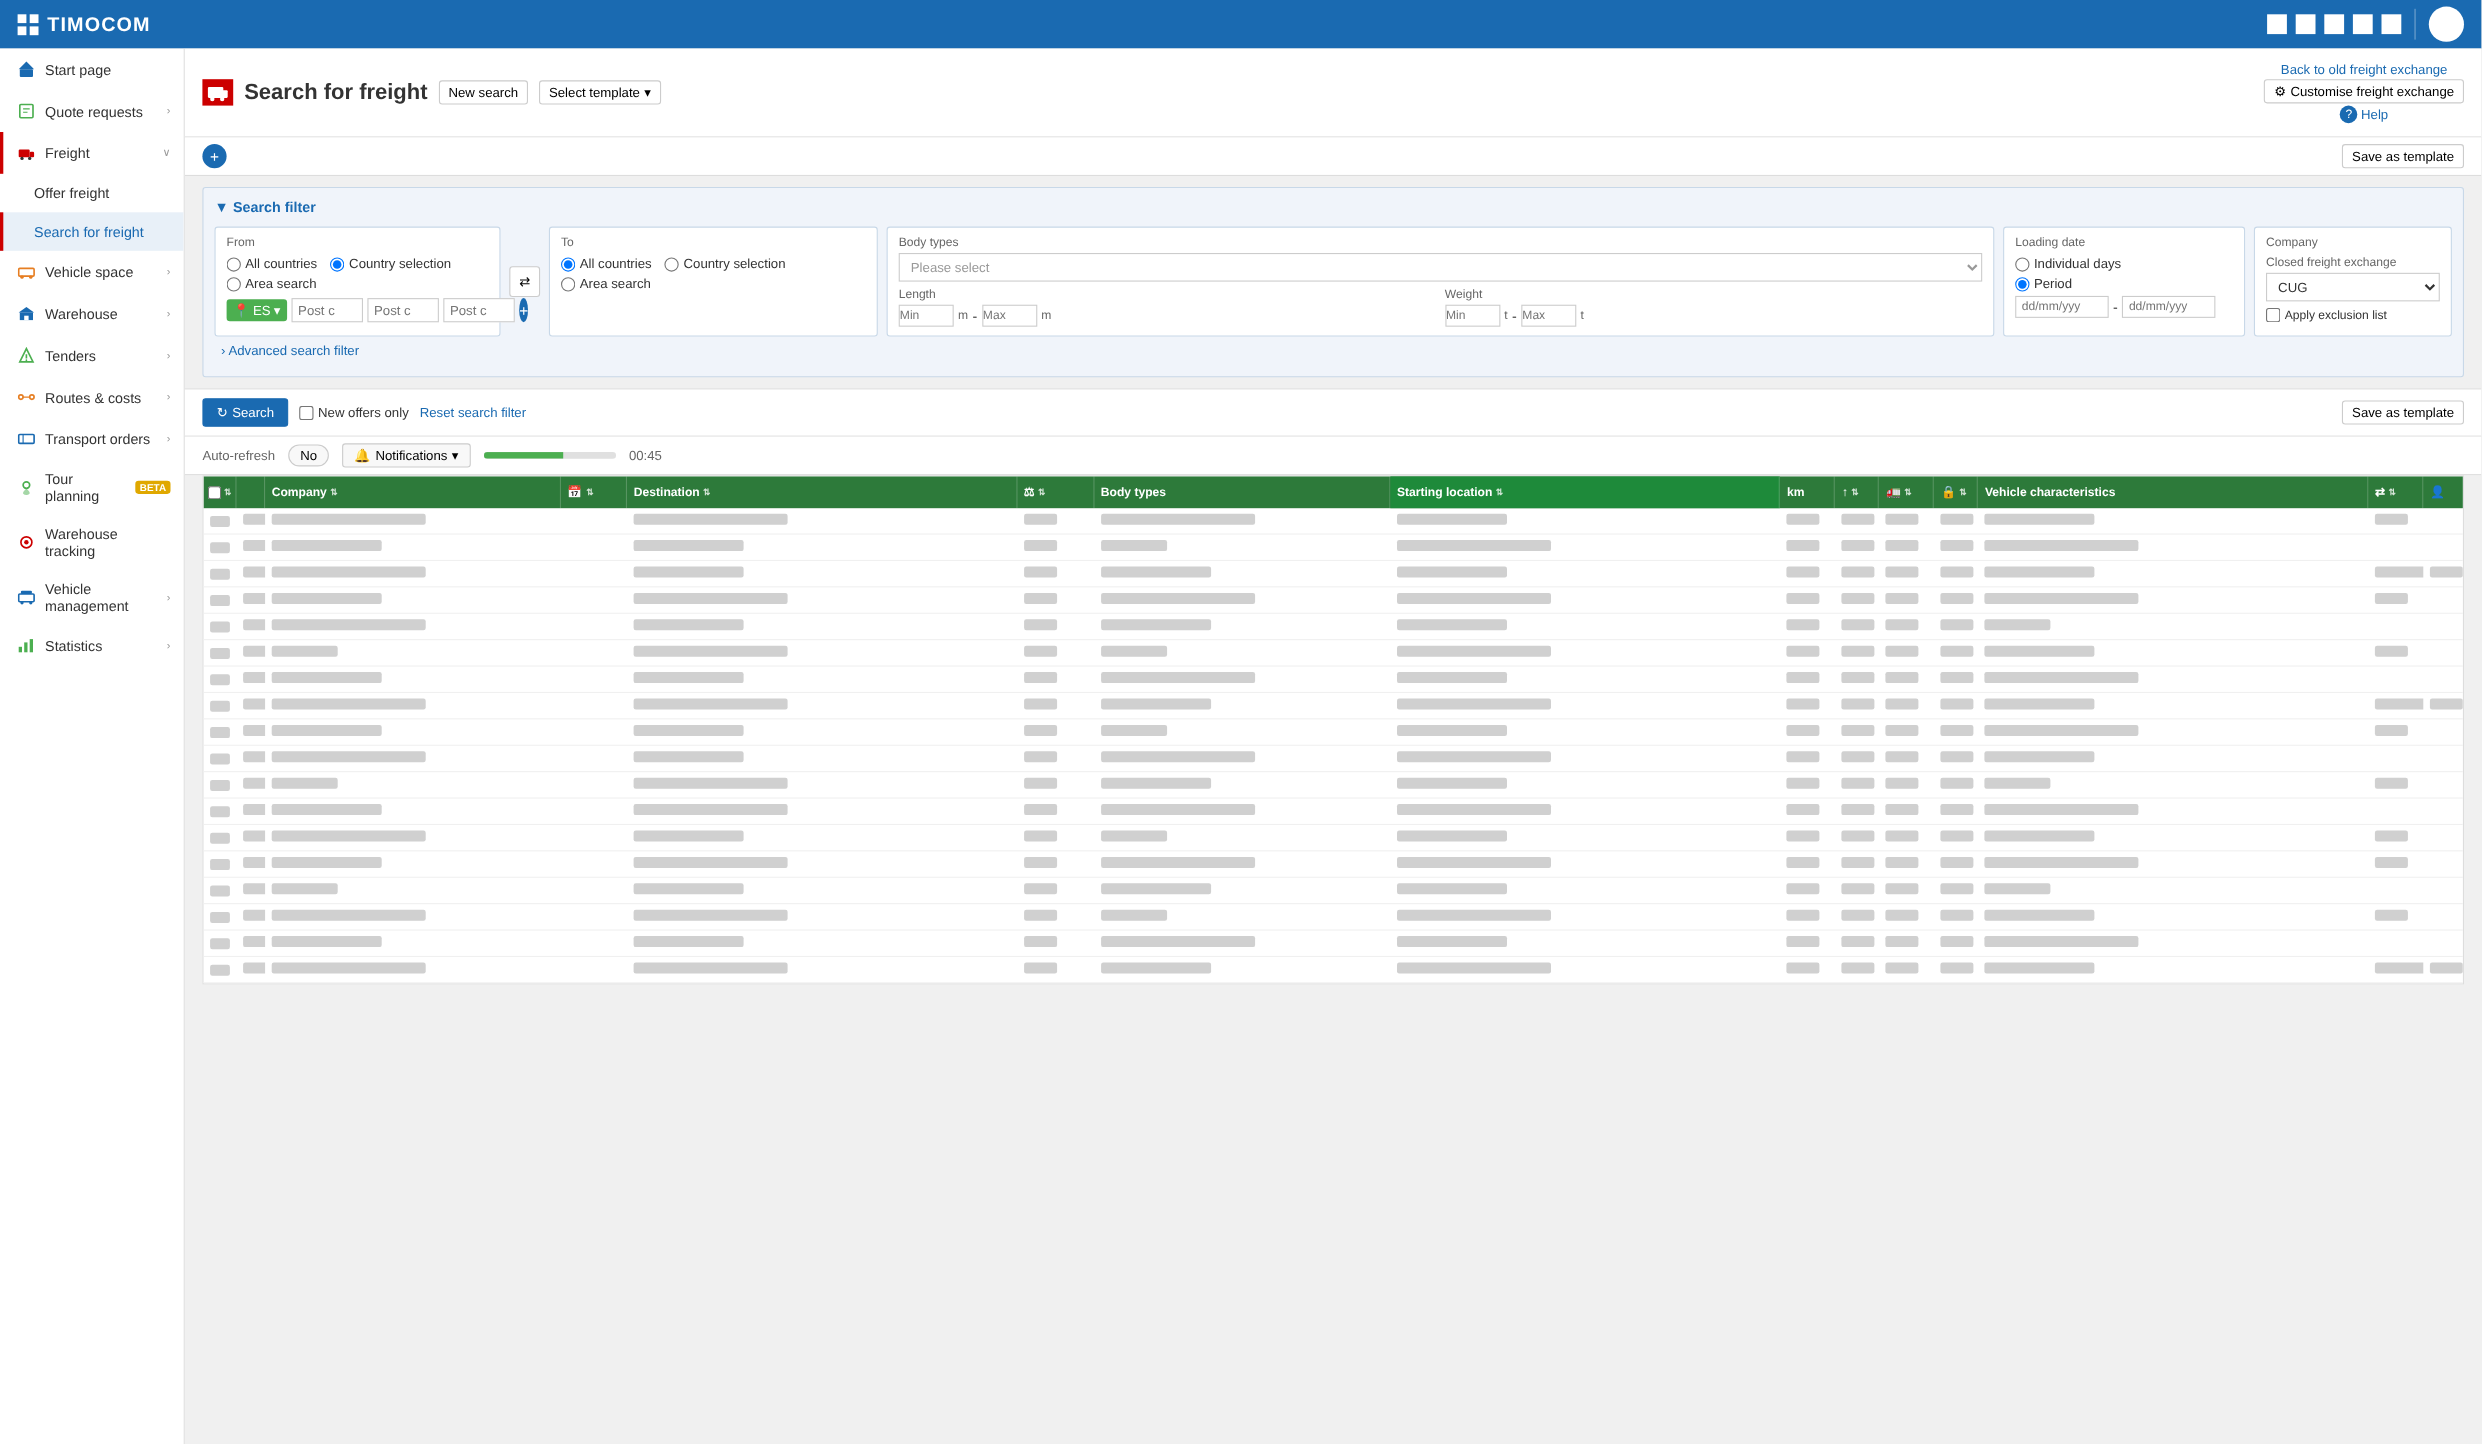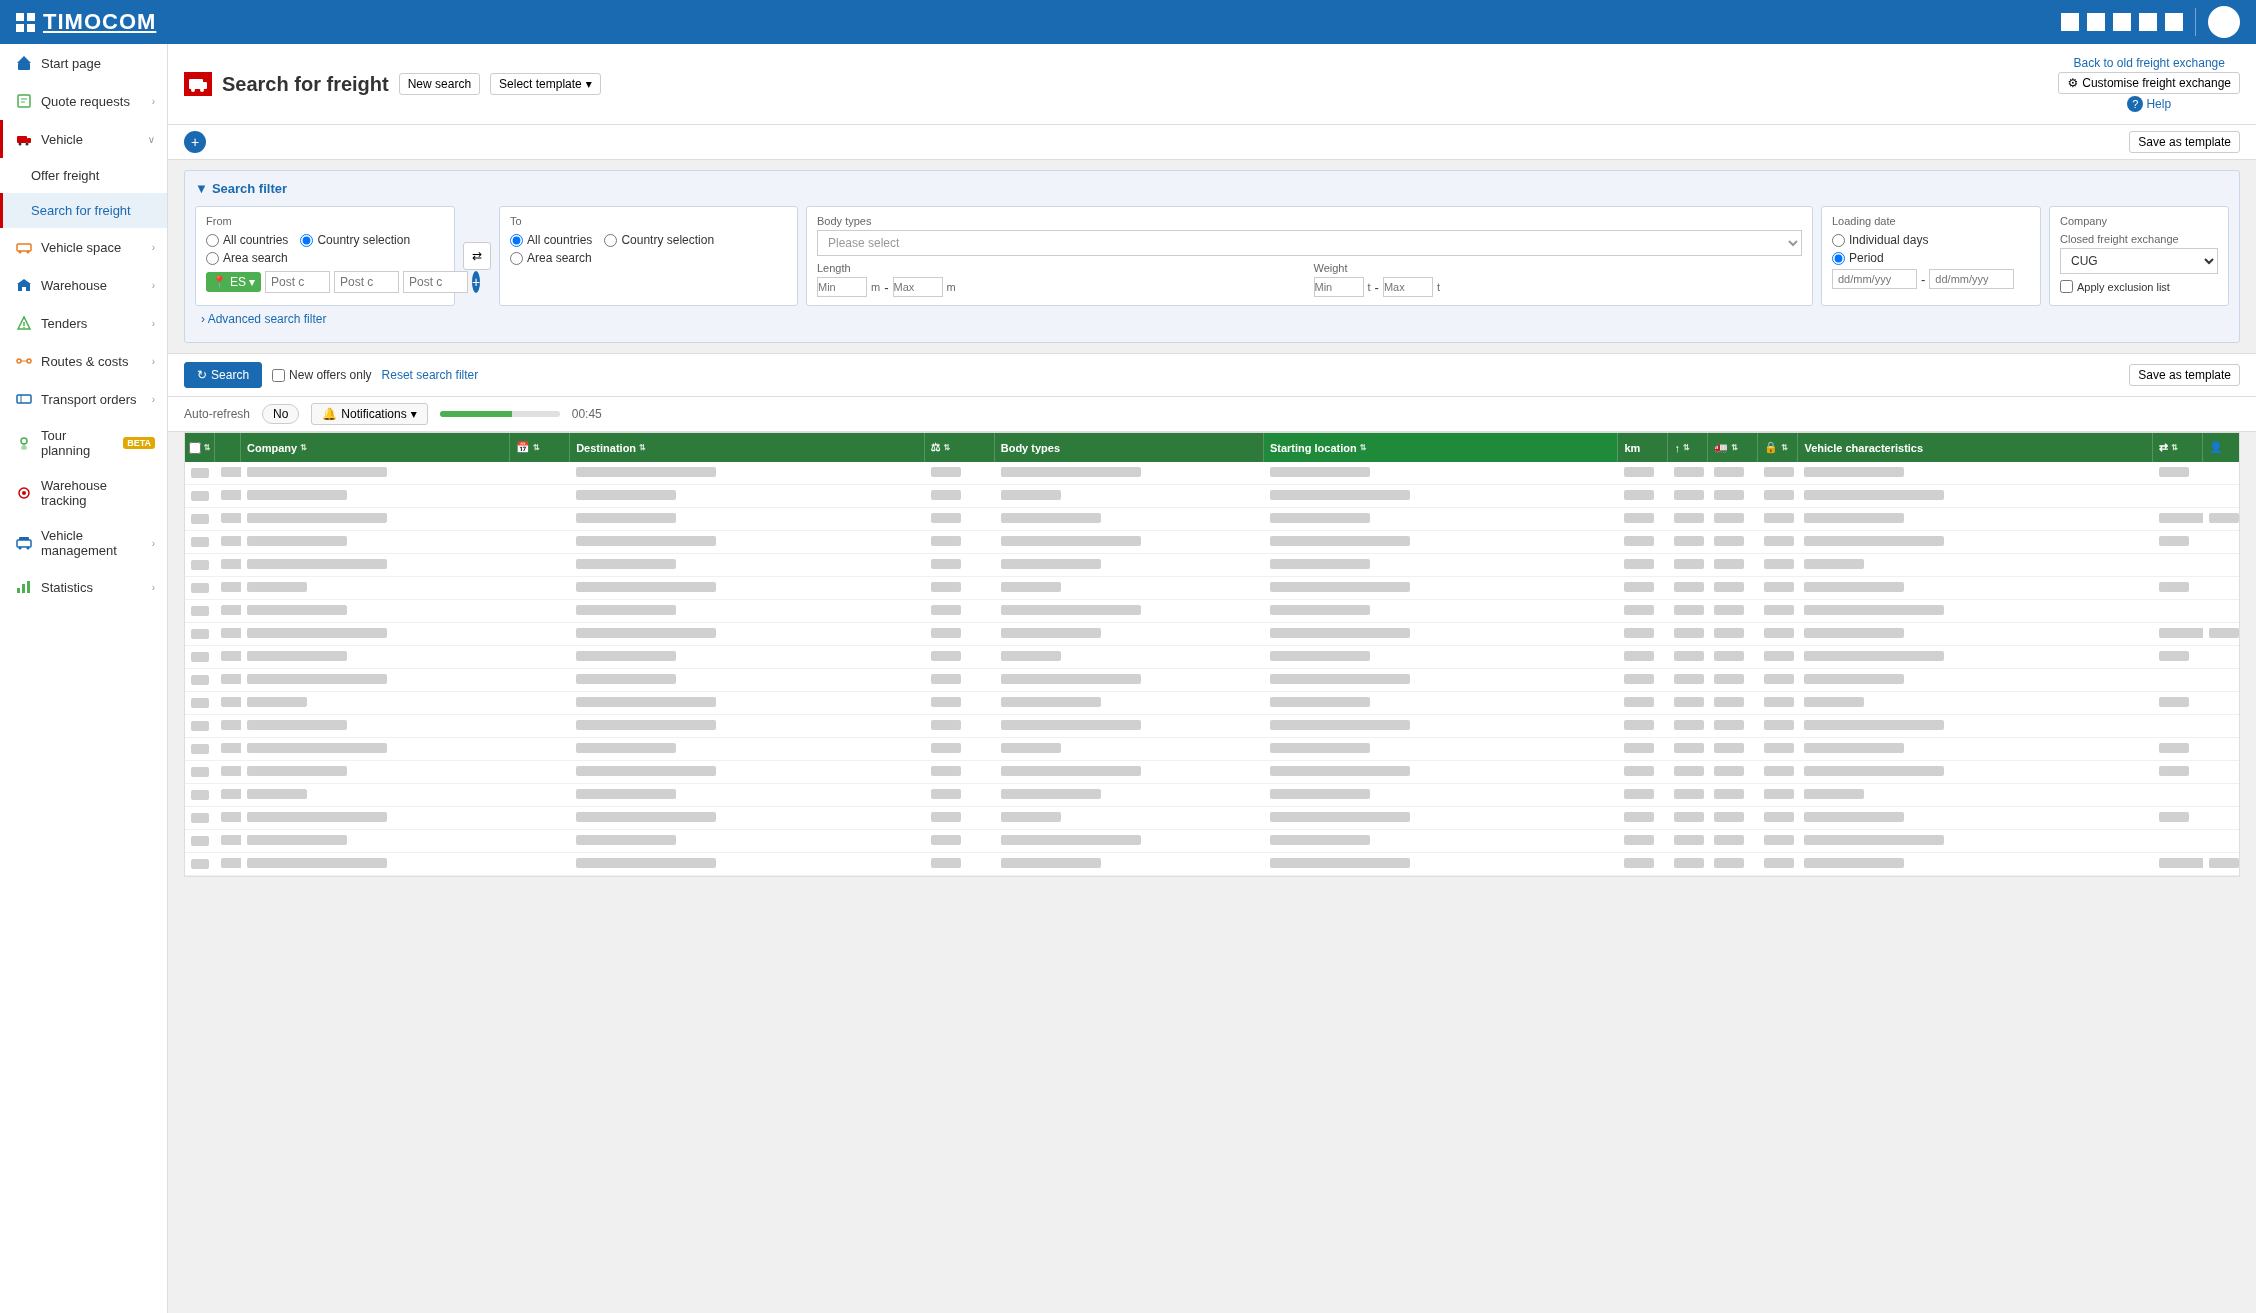--- a/index.html
+++ b/index.html
@@ -14,23 +14,22 @@
       padding: 0 16px;
       justify-content: space-between;
       flex-shrink: 0;
     }
     .logo {
       display: flex;
       align-items: center;
       gap: 8px;
       color: white;
       font-weight: bold;
-      font-size: 22px;
+      font-size: 18px;
       letter-spacing: 1px;
-      text-decoration: underline;
     }
     .logo-grid {
       display: grid;
       grid-template-columns: 1fr 1fr;
       gap: 3px;
     }
     .logo-grid span {
       display: block;
       width: 8px;
       height: 8px;
@@ -561,21 +560,21 @@
     </div>
     <div class="sidebar-item parent-active">
       <span class="sidebar-icon">
         <svg width="16" height="16" viewBox="0 0 16 16">
             <rect x="1" y="5" width="10" height="7" rx="1" fill="#c00"></rect>
             <rect x="11" y="7" width="4" height="5" rx="1" fill="#c00"></rect>
             <circle cx="4" cy="13" r="1.5" fill="#333"></circle>
             <circle cx="11" cy="13" r="1.5" fill="#333"></circle>
           </svg>
       </span>
-      <span>Vehicle</span>
+      <span>Freight</span>
       <span class="chevron">∨</span>
     </div>
     <div class="sidebar-item" style="padding-left:28px;">
       <span>Offer freight</span>
     </div>
     <div class="sidebar-item active" style="padding-left:28px;">
       <span>Search for freight</span>
     </div>
     <div class="sidebar-item">
       <span class="sidebar-icon">

